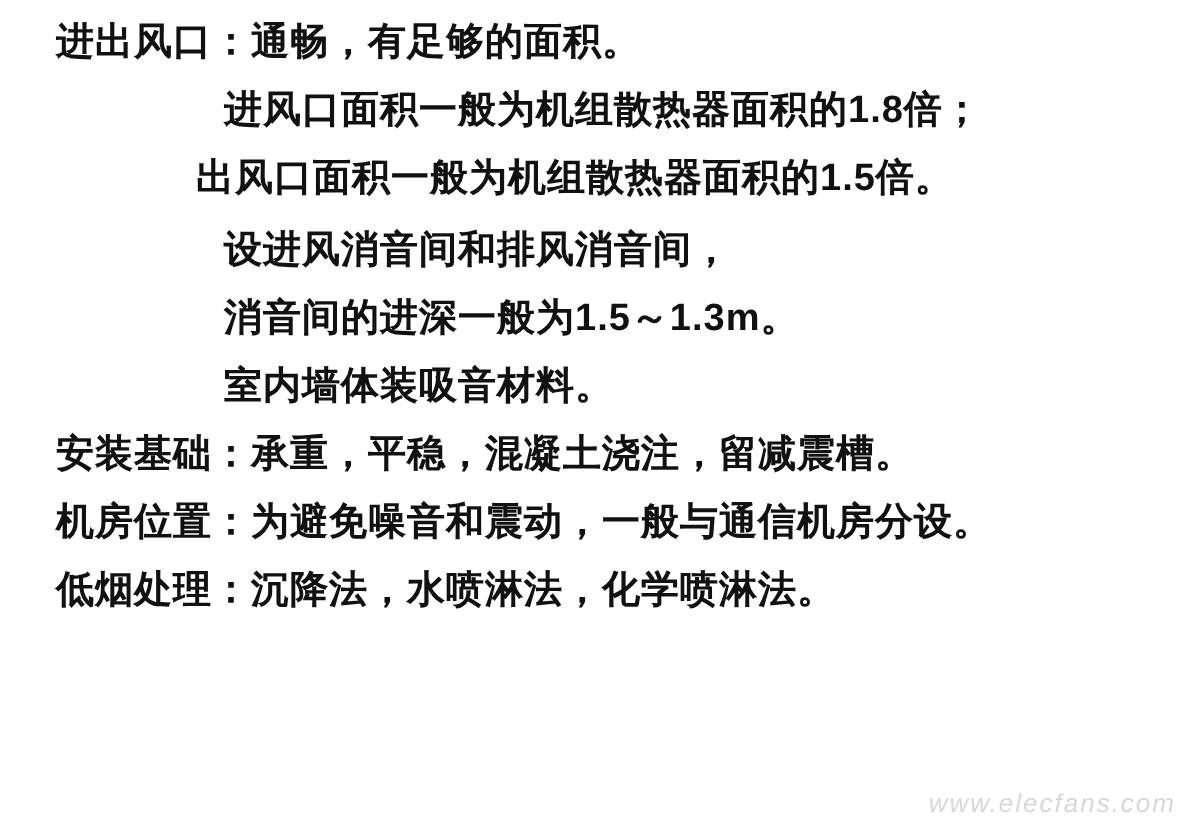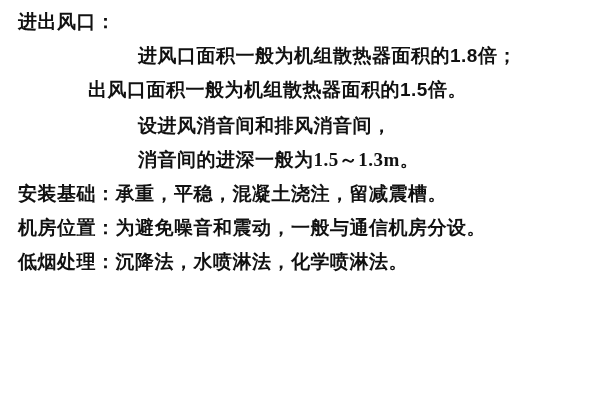--- a/index.html
+++ b/index.html
@@ -13,21 +13,21 @@
     font-family: "Liberation Sans", sans-serif;
     color: #1a1a1a;
     overflow: hidden;
     position: relative;
   }
   .page {
     position: relative;
     width: 600px;
     height: 413px;
     box-sizing: border-box;
-    padding: 6px 10px 0 18px;
+    padding: 6px 10px 0 28px;
   }
   .row {
     display: flex;
     align-items: flex-start;
     margin-bottom: 2px;
   }
   .label {
     font-weight: bold;
     font-size: 19px;
     line-height: 32px;
@@ -45,28 +45,27 @@
     color: #111111;
     flex: 0 0 auto;
   }
   .sub {
     font-weight: bold;
     font-size: 19px;
     line-height: 32px;
     white-space: nowrap;
     letter-spacing: 0.5px;
     color: #111111;
-    margin-left: 120px;
+    margin-left: 84px;
     margin-bottom: 2px;
   }
   .sub.indent-2 {
     margin-left: 70px;
   }
   .sub.indent-3 {
-    font-family: Liberation Serif, serif;
   }
   .block {
     margin-bottom: 0px;
   }
   .watermark {
     position: absolute;
     right: 12px;
     bottom: 4px;
     font-size: 13px;
     color: #d8d8d8;
@@ -76,30 +75,32 @@
   }
 </style>
 </head>
 <body>
 
 <div class="page">
 
   <div class="block">
     <div class="row">
       <span class="label">进出风口：</span>
+      <span class="value">通畅，有足够的面积。</span>
     </div>
     <div class="sub">进风口面积一般为机组散热器面积的1.8倍；</div>
     <div class="sub indent-2">出风口面积一般为机组散热器面积的1.5倍。</div>
   </div>
 
   <div class="block">
     <div class="row">
     </div>
     <div class="sub indent-3">设进风消音间和排风消音间，</div>
     <div class="sub indent-3">消音间的进深一般为1.5～1.3m。</div>
+    <div class="sub indent-3">室内墙体装吸音材料。</div>
   </div>
 
   <div class="block">
     <div class="row">
       <span class="label">安装基础：</span>
       <span class="value">承重，平稳，混凝土浇注，留减震槽。</span>
     </div>
   </div>
 
   <div class="block">
@@ -109,13 +110,14 @@
     </div>
   </div>
 
   <div class="block">
     <div class="row">
       <span class="label">低烟处理：</span>
       <span class="value">沉降法，水喷淋法，化学喷淋法。</span>
     </div>
   </div>
 
+  <div class="watermark">www.elecfans.com</div>
 </div>
 
 </body></html>

